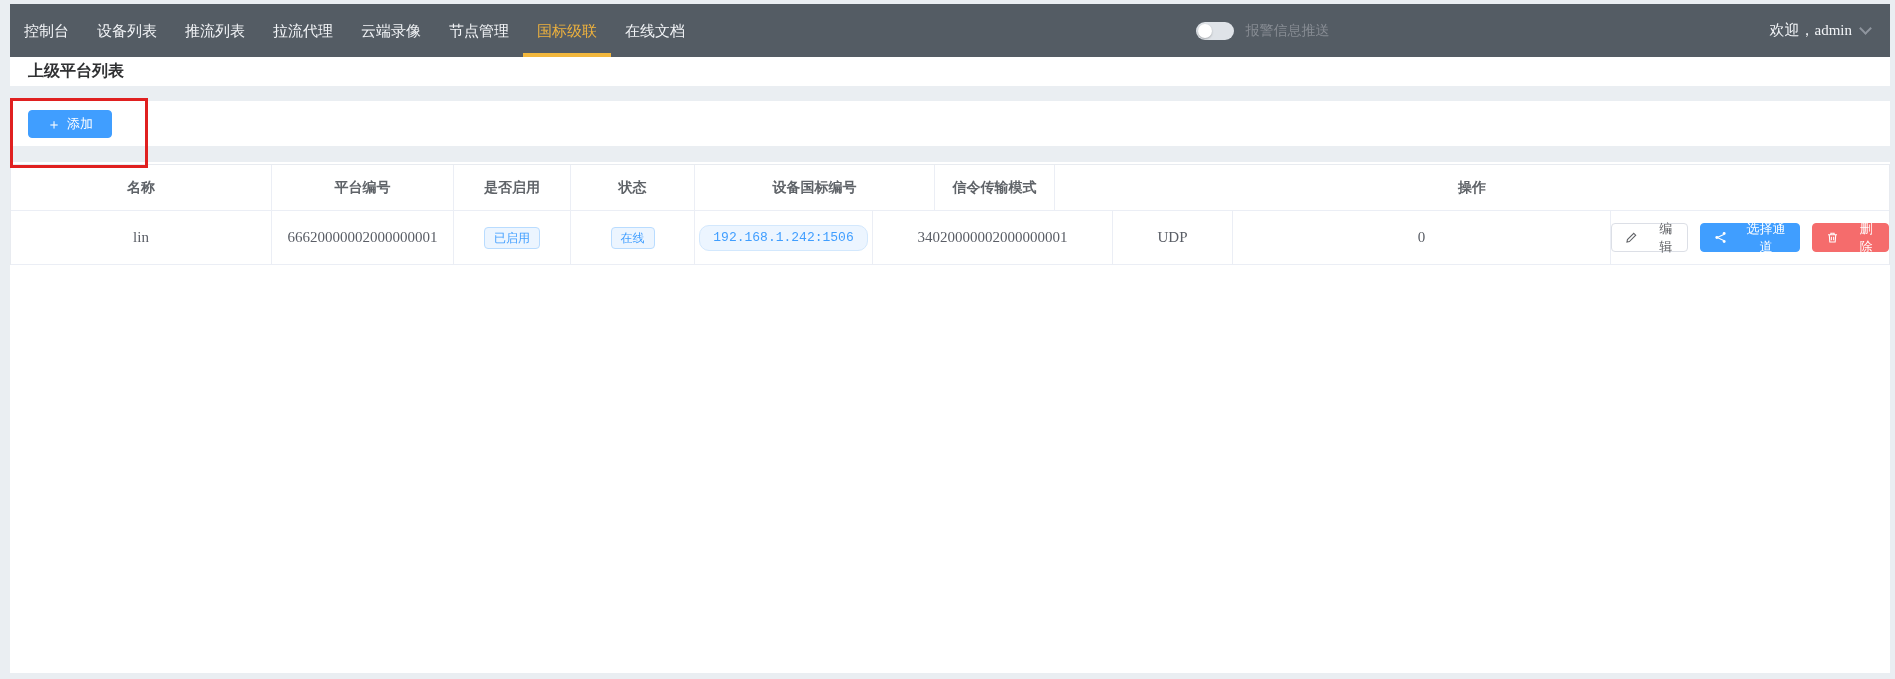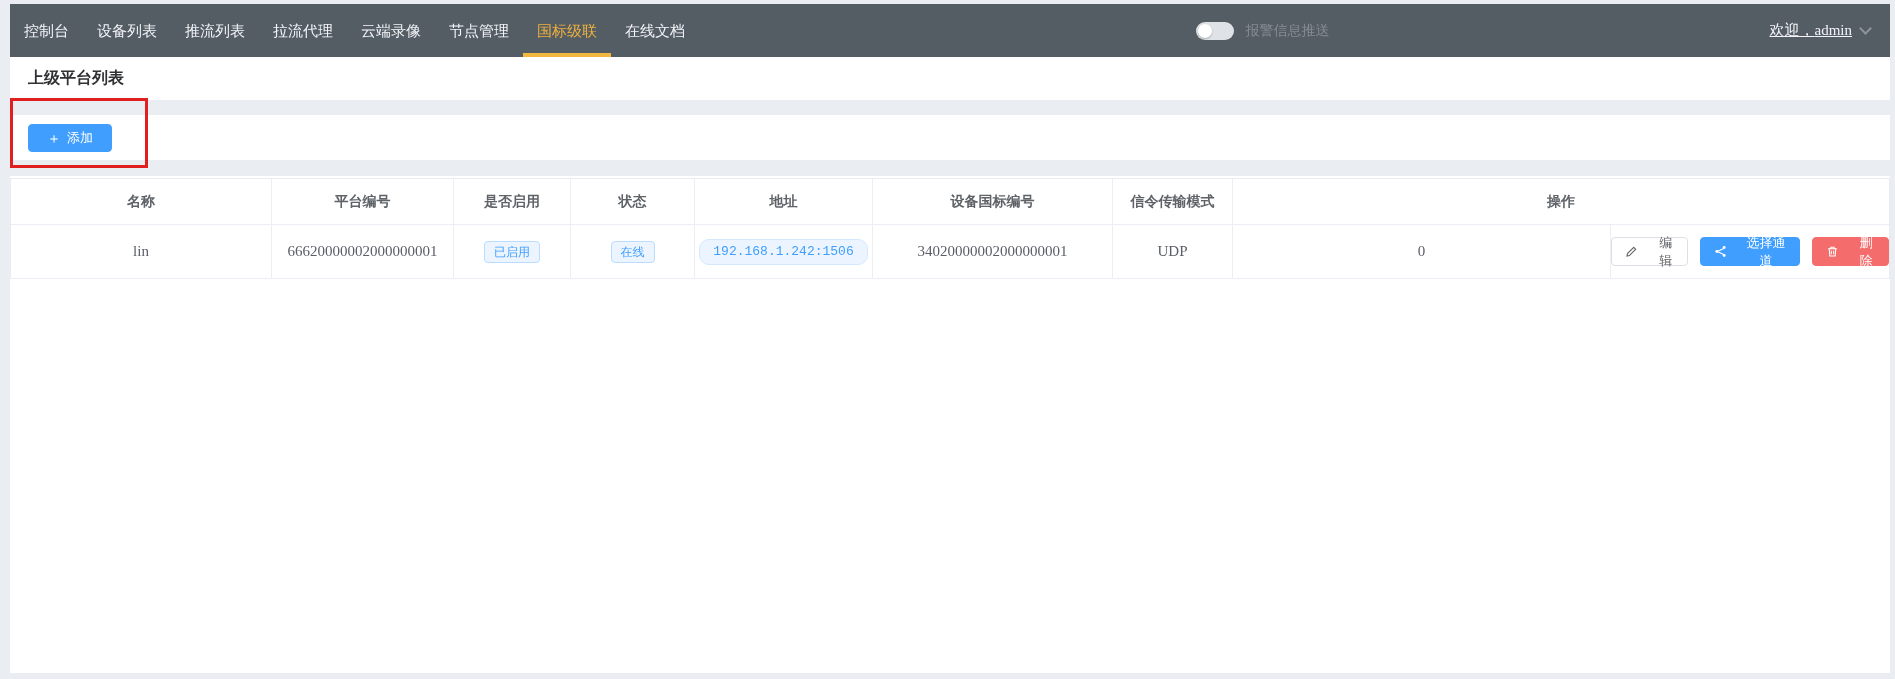--- a/index.html
+++ b/index.html
@@ -11,27 +11,27 @@
   .nav { height:53px; background:#545c64; display:flex; align-items:center; padding:0 20px 0 0; }
   .tab { position:relative; height:53px; line-height:53px; padding:0 14px; font-size:15px;
          color:#f2f4f7; cursor:pointer; white-space:nowrap; }
   .tab.active { color:#efb23d; }
   .tab.active::after { content:""; position:absolute; left:0; right:0; bottom:0; height:4px; background:#f2b73d; }
   .alarm-group { margin-left:auto; display:flex; align-items:center; }
   .switch { width:38px; height:18px; border-radius:9px; background:#dfe3e8; position:relative; cursor:pointer; }
   .switch .knob { position:absolute; left:2px; top:2px; width:14px; height:14px; border-radius:50%;
          background:#fff; box-shadow:0 1px 2px rgba(0,0,0,.25); }
   .alarm-label { margin-left:12px; font-size:14px; color:#878c93; }
-  .welcome { margin-left:440px; display:flex; align-items:center; color:#f2f4f7; font-size:15px; cursor:pointer;text-decoration:underline; }
+  .welcome { margin-left:440px; display:flex; align-items:center; color:#f2f4f7; font-size:15px; cursor:pointer; }
   .serif { font-family:"Liberation Serif","DejaVu Serif",serif; }
   .chevron { width:9px; height:9px; border-right:2px solid #8f959e; border-bottom:2px solid #8f959e;
          transform:rotate(45deg); margin:-4px 0 0 9px; }
 
   
-  .title-bar { height:43px; background:#fff; display:flex; align-items:center; padding-left:18px; }
+  .title-bar { height:29px; background:#fff; display:flex; align-items:center; padding-left:18px; }
   .title-bar h1 { font-size:16px; font-weight:bold; color:#303133; }
   .gap { height:15px; background:#eaeef2; }
   .gap2 { height:16px; }
   .toolbar { height:45px; background:#fff; display:flex; align-items:center; padding-left:18px; }
   .btn-add { height:28px; padding:0 18px; background:#409eff; color:#fff; border:1px solid #409eff;
          border-radius:4px; font-size:13px; cursor:pointer; display:inline-flex; align-items:center; gap:6px;
          font-family:inherit; }
   .btn-add .plus { font-size:14px; line-height:1; }
 
   
@@ -111,21 +111,20 @@
   <div class="gap gap2"></div>
 
   <div class="content">
     <div class="tbl">
 
       <div class="tr head">
         <div class="cell c0">名称</div>
         <div class="cell c1">平台编号</div>
         <div class="cell c2">是否启用</div>
         <div class="cell c3">状态</div>
-        <div class="cell c4">地址</div>
         <div class="cell c5">设备国标编号</div>
         <div class="cell c6">信令传输模式</div>
         <div class="cell c8">操作</div>
       </div>
 
       <div class="tr row">
         <div class="cell c0 val">lin</div>
         <div class="cell c1 val">66620000002000000001</div>
         <div class="cell c2">
           <span class="tag">已启用</span>

